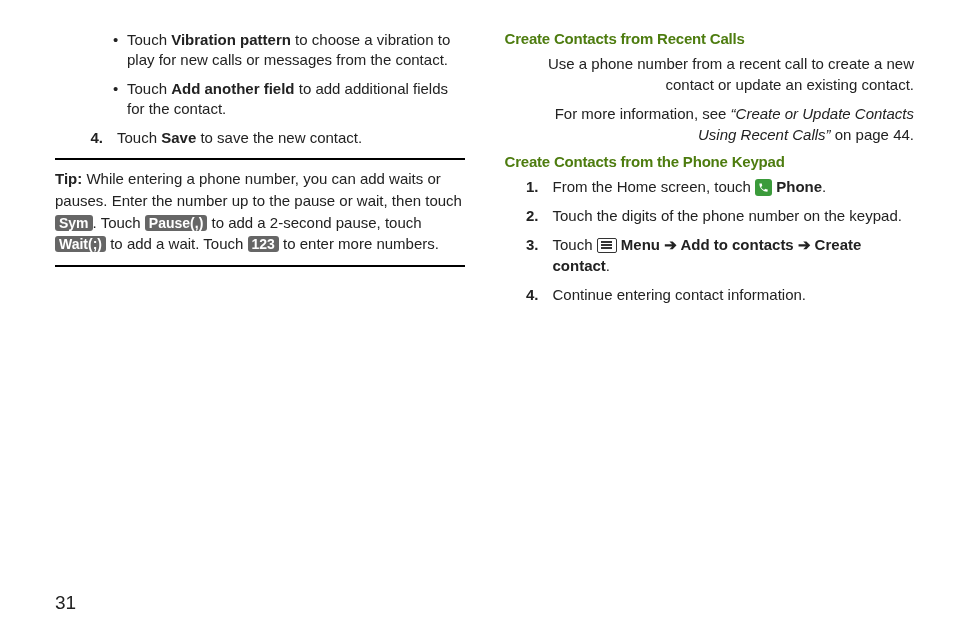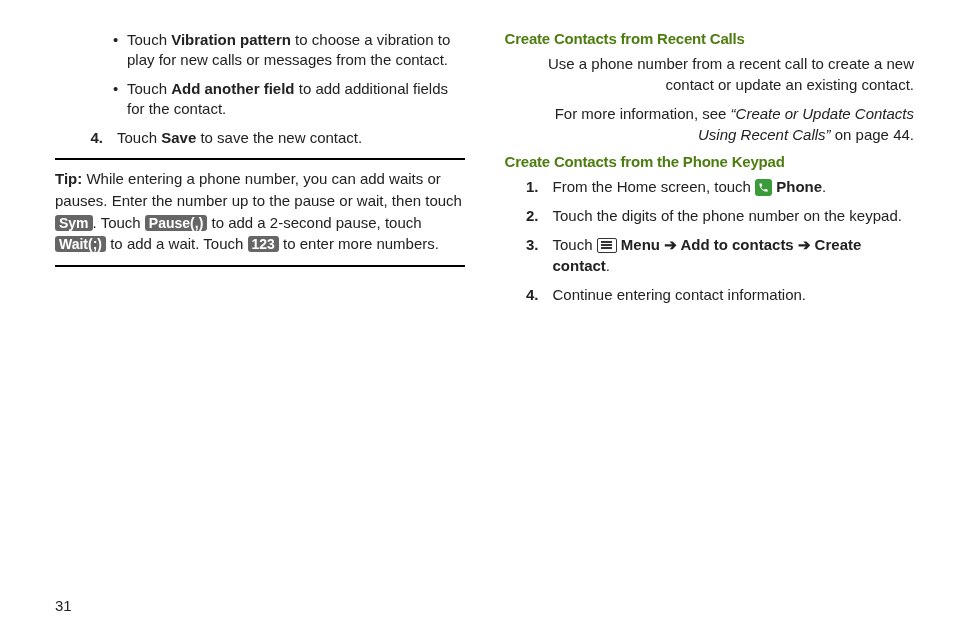--- a/index.html
+++ b/index.html
@@ -94,21 +94,21 @@
     margin: 0 0 8px 8px;
     line-height: 1.4;
     text-align: right;
   }
   .col2 .body-text { margin-left: 18px; }
   .italic { font-style: italic; }
   .page-num {
     position: absolute;
     left: 55px;
     bottom: 22px;
-    font-size: 15px;
+    font-size: 19px;
   }
   .phone-icon {
     display: inline-flex;
     align-items: center;
     justify-content: center;
     vertical-align: middle;
     width: 17px;
     height: 17px;
     background: #3b9b3b;
     border-radius: 3px;

